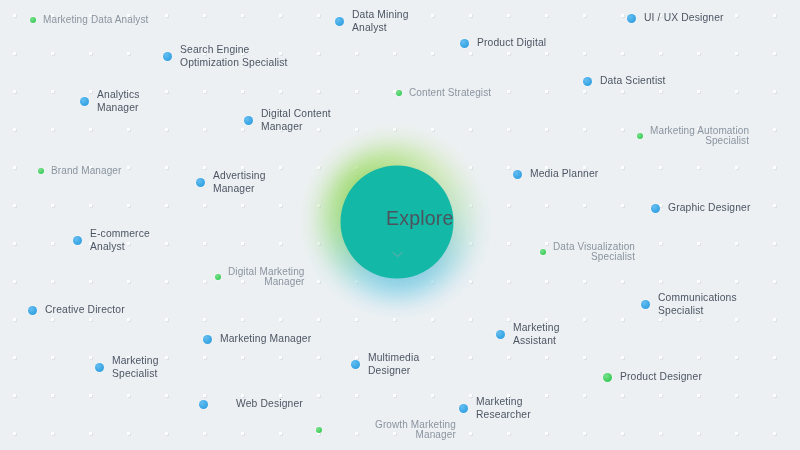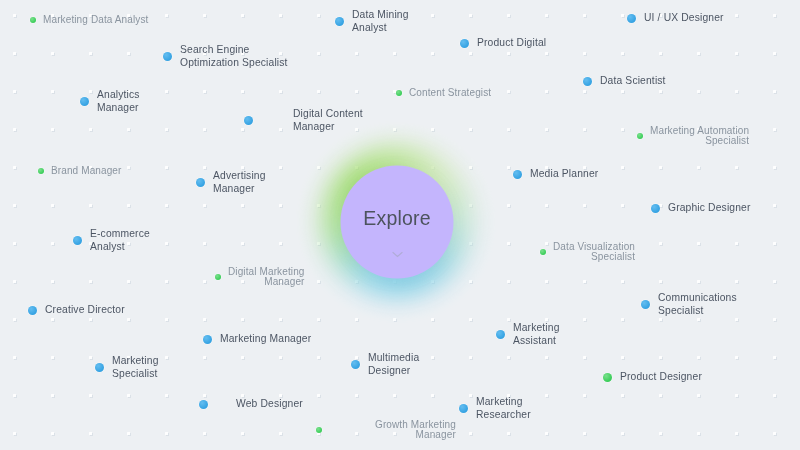--- a/index.html
+++ b/index.html
@@ -119,25 +119,25 @@
     opacity: 0.95;
   }
   #explore-circle {
     position: absolute;
     left: 50%;
     top: 50%;
     transform: translate(-50%, -50%);
     width: 113px;
     height: 113px;
     border-radius: 50%;
-    background: #c4b5fd;
+    background: #14b8a6;
     box-shadow: 0 2px 14px rgba(120,150,170,0.10);
     display: flex;
     flex-direction: column;
-    align-items: center;
+    align-items: flex-end;
     justify-content: center;
   }
   #explore-label {
     font-size: 19.5px;
     color: #4c535d;
     letter-spacing: 0.2px;
     margin-top: -8px;
   }
   #explore-chevron {
     position: absolute;
@@ -162,21 +162,21 @@
       <div class="node big" style="left: 335px; top: 9px;"><span class="dot"></span><span class="label">Data Mining
 Analyst</span></div>
       <div class="node big" style="left: 627px; top: 12px;"><span class="dot"></span><span class="label">UI / UX Designer</span></div>
       <div class="node big" style="left: 163px; top: 44px;"><span class="dot"></span><span class="label">Search Engine
 Optimization Specialist</span></div>
       <div class="node big" style="left: 460px; top: 37px;"><span class="dot"></span><span class="label">Product Digital</span></div>
       <div class="node big" style="left: 583px; top: 75px;"><span class="dot"></span><span class="label">Data Scientist</span></div>
       <div class="node small" style="left: 396px; top: 88px;"><span class="dot"></span><span class="label">Content Strategist</span></div>
       <div class="node big" style="left: 80px; top: 89px;"><span class="dot"></span><span class="label">Analytics
 Manager</span></div>
-      <div class="node big" style="left: 244px; top: 108px; gap: 32px;"><span class="dot"></span><span class="label">Digital Content
+      <div class="node big" style="left: 244px; top: 108px;"><span class="dot"></span><span class="label">Digital Content
 Manager</span></div>
       <div class="node small" style="left: 637px; top: 126px;"><span class="dot"></span><span class="label">Marketing Automation
 Specialist</span></div>
       <div class="node small" style="left: 38px; top: 166px;"><span class="dot"></span><span class="label">Brand Manager</span></div>
       <div class="node big" style="left: 196px; top: 170px;"><span class="dot"></span><span class="label">Advertising
 Manager</span></div>
       <div class="node big" style="left: 513px; top: 168px;"><span class="dot"></span><span class="label">Media Planner</span></div>
       <div class="node big" style="left: 651px; top: 202px;"><span class="dot"></span><span class="label">Graphic Designer</span></div>
       <div class="node big" style="left: 73px; top: 228px;"><span class="dot"></span><span class="label">E-commerce
 Analyst</span></div>

